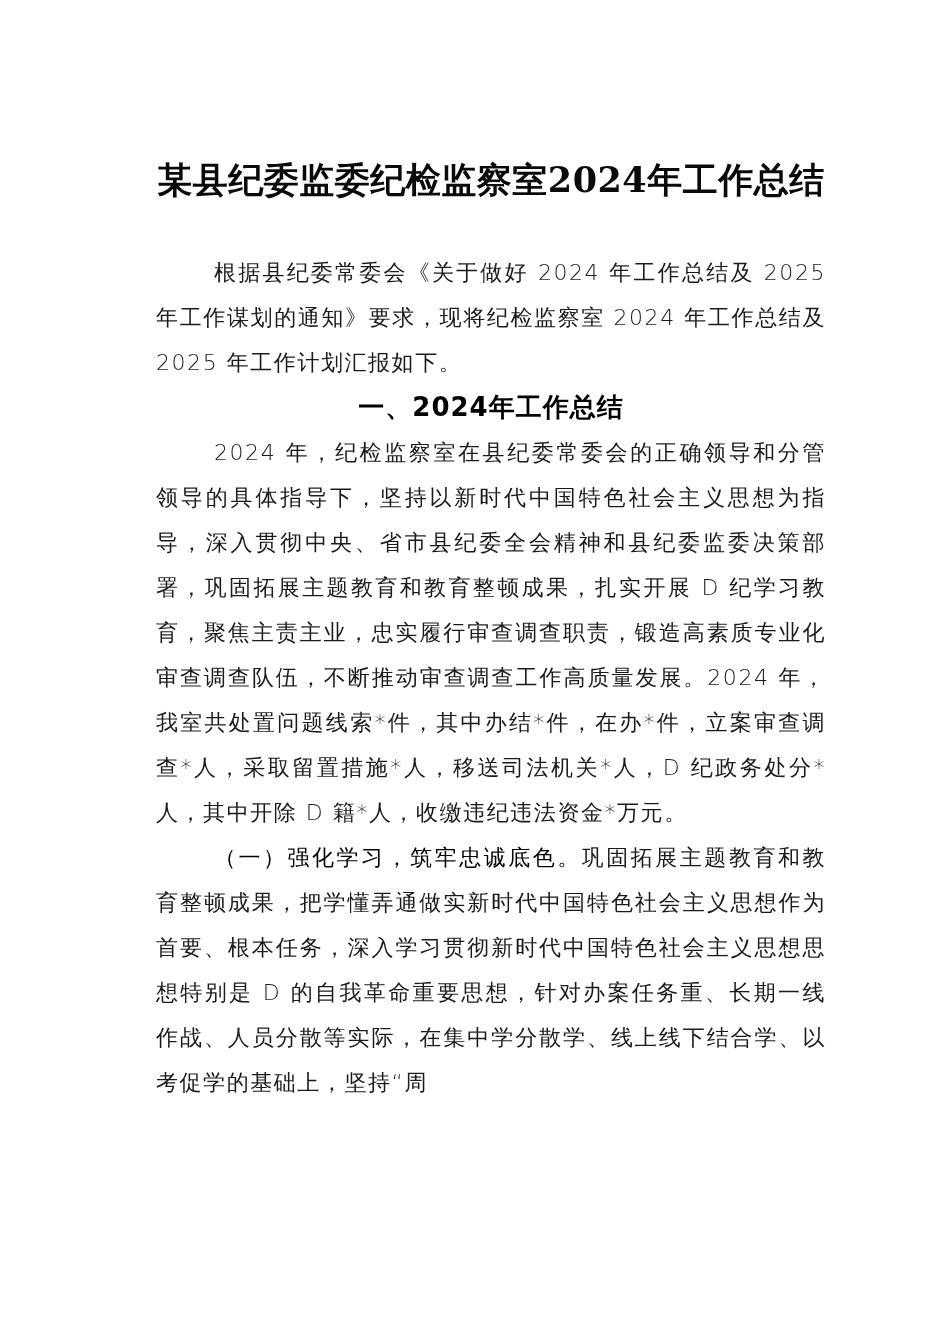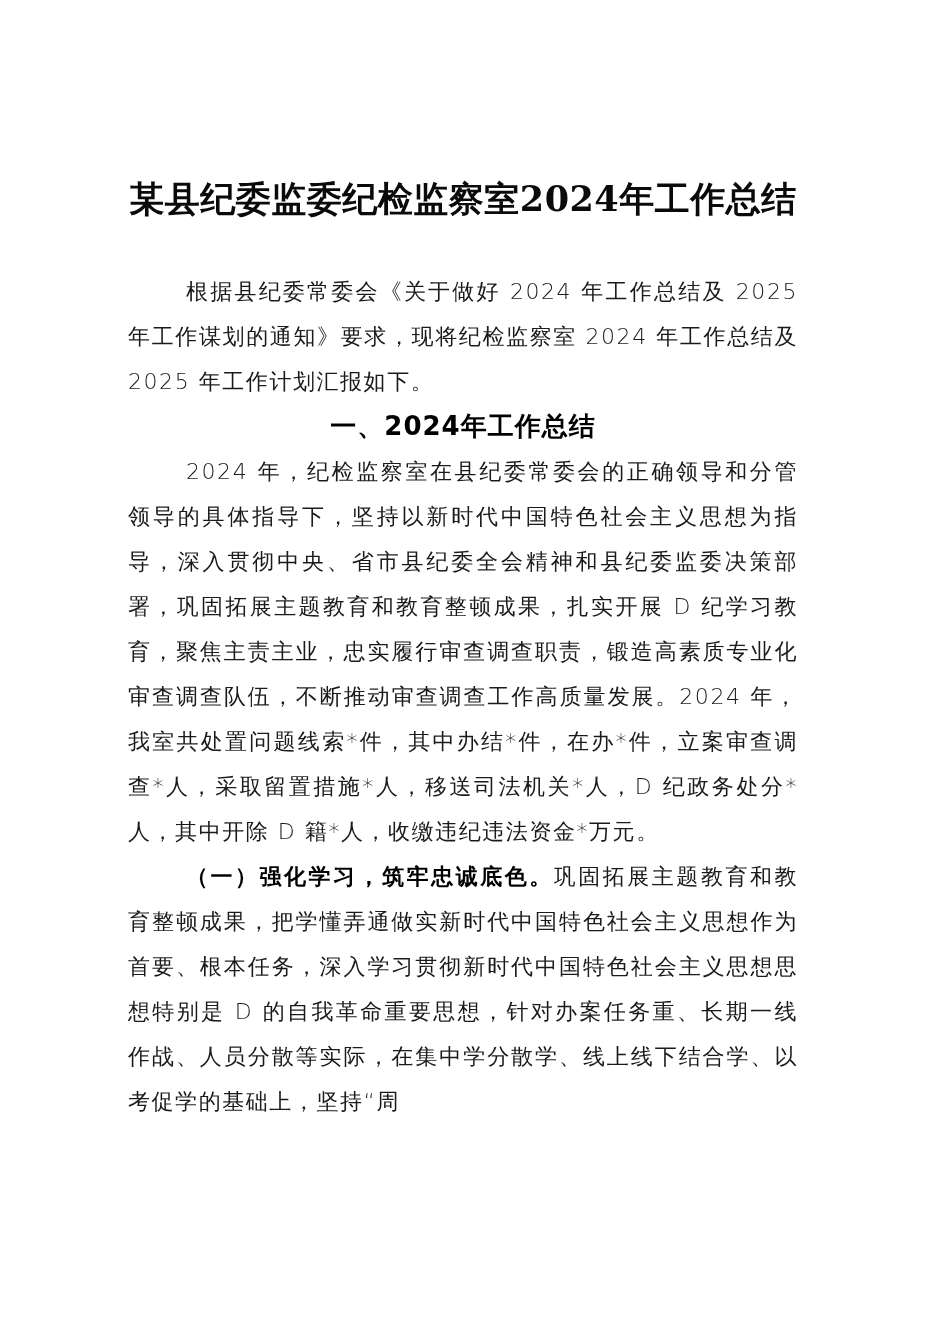--- a/index.html
+++ b/index.html
@@ -19,24 +19,23 @@
   .page {
     position: relative;
     width: 950px;
     height: 1344px;
     background: #ffffff;
     box-sizing: border-box;
   }
 
   .content {
     position: absolute;
-    left: 128px;
+    left: 156px;
     top: 0;
     width: 670px;
-    margin-top: 19px;
   }
 
   
   .doc-title {
     margin: 0;
     padding-top: 152px;
     text-align: center;
     font-family: "DejaVu Serif", "Liberation Serif", serif;
     font-weight: bold;
     font-size: 35px;
@@ -74,21 +73,21 @@
     font-size: 26px;
     line-height: 45px;
     font-weight: bold;
     letter-spacing: 1px;
     text-align: center;
     color: #000000;
   }
 
   
   .lead-bold {
-    font-weight: bold;
+    font-weight: normal;
     color: #000000;
   }
 
   
   .kai {
     font-stretch: normal;
   }
 </style>
 </head>
 <body>

